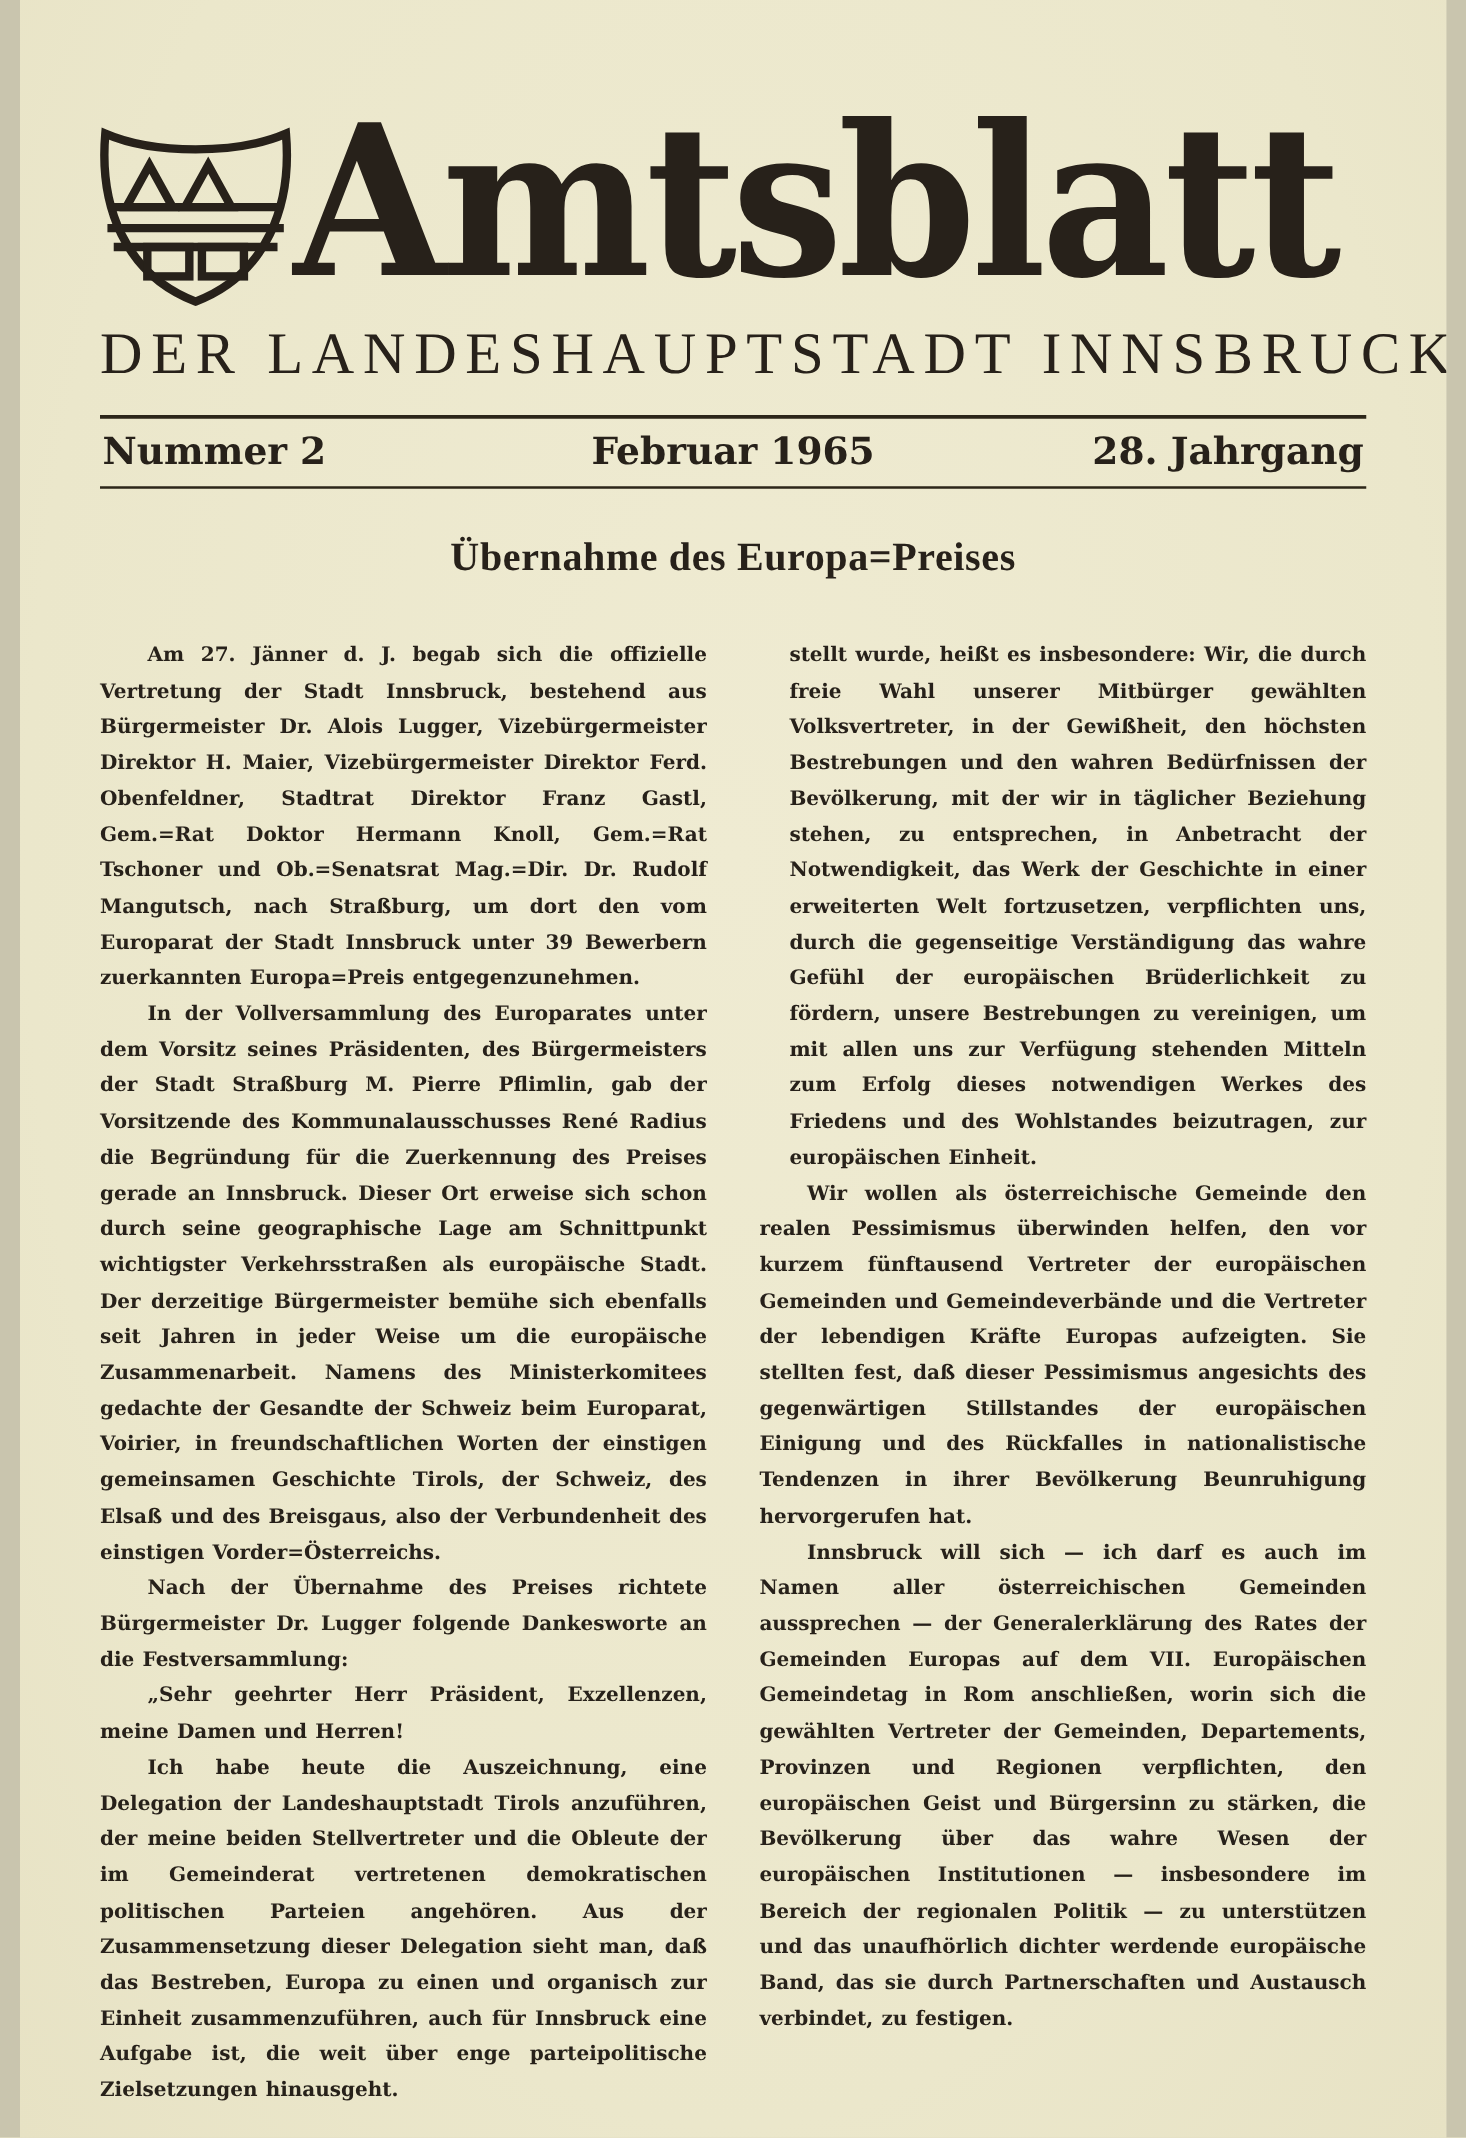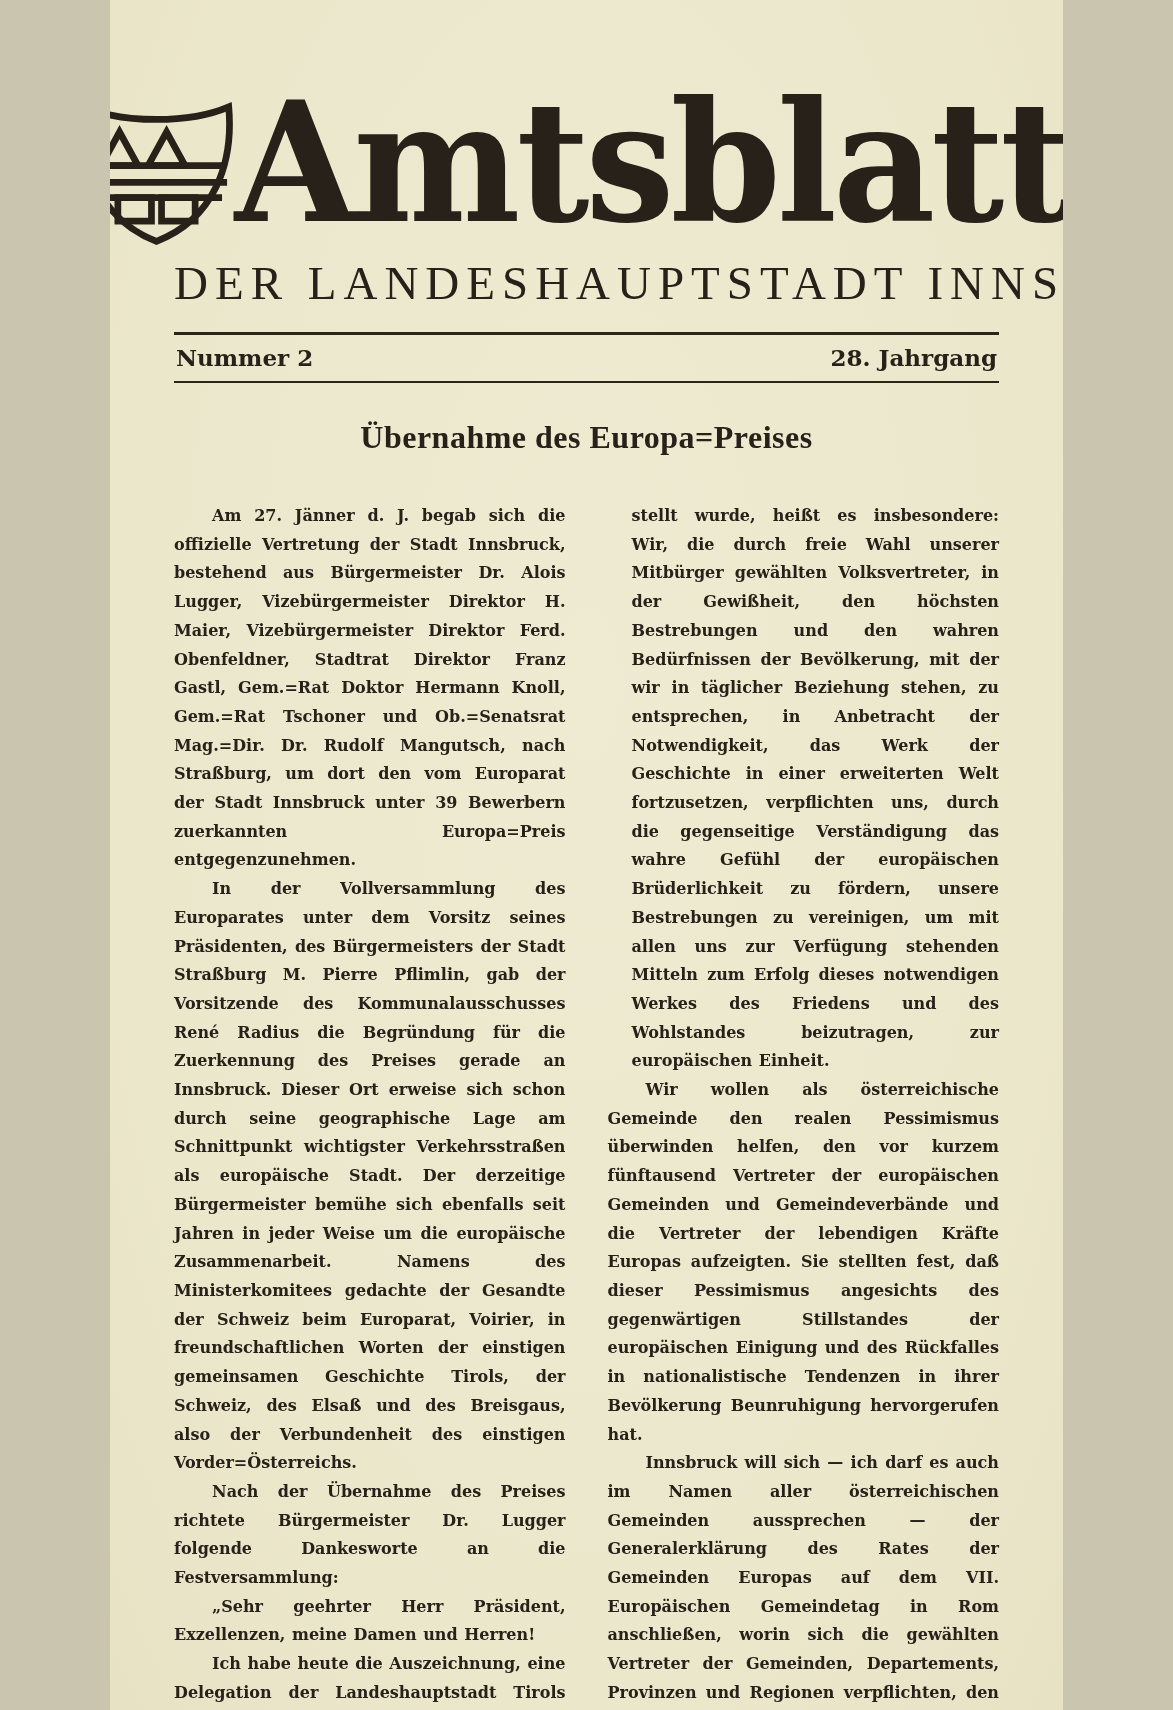--- a/index.html
+++ b/index.html
@@ -2,21 +2,21 @@
 <html lang="de"><head>
 <meta charset="utf-8">
 <style>
   html,body{margin:0;padding:0;}
   body{
     background:#c9c5ae;
     font-family:"DejaVu Serif","Liberation Serif",serif;
   }
   .page{
     position:relative;
-    width:953px;height:1710px;
+    width:1141px;height:1710px;
     margin:0 auto;
     background:#ece8cd;
     background-image:radial-gradient(ellipse at 50% 40%, #efebd2 0%, #ebe7cb 70%, #e7e2c4 100%);
     color:#27211a;
     overflow:hidden;
     box-sizing:border-box;
   }
   .inner{ padding:0 64px; }
 
   
@@ -41,21 +41,21 @@
     white-space:nowrap;
   }
 
   
   .issue-line{
     margin-top:22px;
     border-top:3px solid #2c2619;
     border-bottom:2px solid #2c2619;
     padding:9px 2px 10px 2px;
     display:flex; align-items:center;
-    font-size:23px; font-weight:bold;
+    font-size:30px; font-weight:bold;
     position:relative;
   }
   .issue-line .left{ flex:1; text-align:left; }
   .issue-line .center{ flex:1; text-align:center; }
   .issue-line .right{ flex:1; text-align:right; }
 
   
   .article-title{
     margin-top:36px;
     text-align:center;
@@ -99,20 +99,21 @@
             <rect x="53" y="70" width="20" height="14"></rect>
           </svg>
         </span>
         <span class="mast-title">Amtsblatt</span>
       </div>
       <div class="mast-subtitle">DER LANDESHAUPTSTADT INNSBRUCK</div>
     </header>
 
     <div class="issue-line">
       <span class="left">Nummer 2</span>
+      <span class="center">Februar 1965</span>
       <span class="right">28. Jahrgang</span>
     </div>
 
     <h1 class="article-title">Übernahme des Europa=Preises</h1>
 
     <main class="columns">
       <div class="col col-left">
           <p class="para">Am 27. Jänner d. J. begab sich die offizielle Vertretung der Stadt Innsbruck, bestehend aus Bürgermeister Dr. Alois Lugger, Vizebürgermeister Direktor H. Maier, Vizebürgermeister Direktor Ferd. Obenfeldner, Stadtrat Direktor Franz Gastl, Gem.=Rat Doktor Hermann Knoll, Gem.=Rat Tschoner und Ob.=Senatsrat Mag.=Dir. Dr. Rudolf Mangutsch, nach Straßburg, um dort den vom Europarat der Stadt Innsbruck unter 39 Bewerbern zuerkannten Europa=Preis entgegenzunehmen.</p>
           <p class="para">In der Vollversammlung des Europarates unter dem Vorsitz seines Präsidenten, des Bürgermeisters der Stadt Straßburg M. Pierre Pflimlin, gab der Vorsitzende des Kommunalausschusses René Radius die Begründung für die Zuerkennung des Preises gerade an Innsbruck. Dieser Ort erweise sich schon durch seine geographische Lage am Schnittpunkt wichtigster Verkehrsstraßen als europäische Stadt. Der derzeitige Bürgermeister bemühe sich ebenfalls seit Jahren in jeder Weise um die europäische Zusammenarbeit. Namens des Ministerkomitees gedachte der Gesandte der Schweiz beim Europarat, Voirier, in freundschaftlichen Worten der einstigen gemeinsamen Geschichte Tirols, der Schweiz, des Elsaß und des Breisgaus, also der Verbundenheit des einstigen Vorder=Österreichs.</p>
           <p class="para">Nach der Übernahme des Preises richtete Bürgermeister Dr. Lugger folgende Dankesworte an die Festversammlung:</p>

